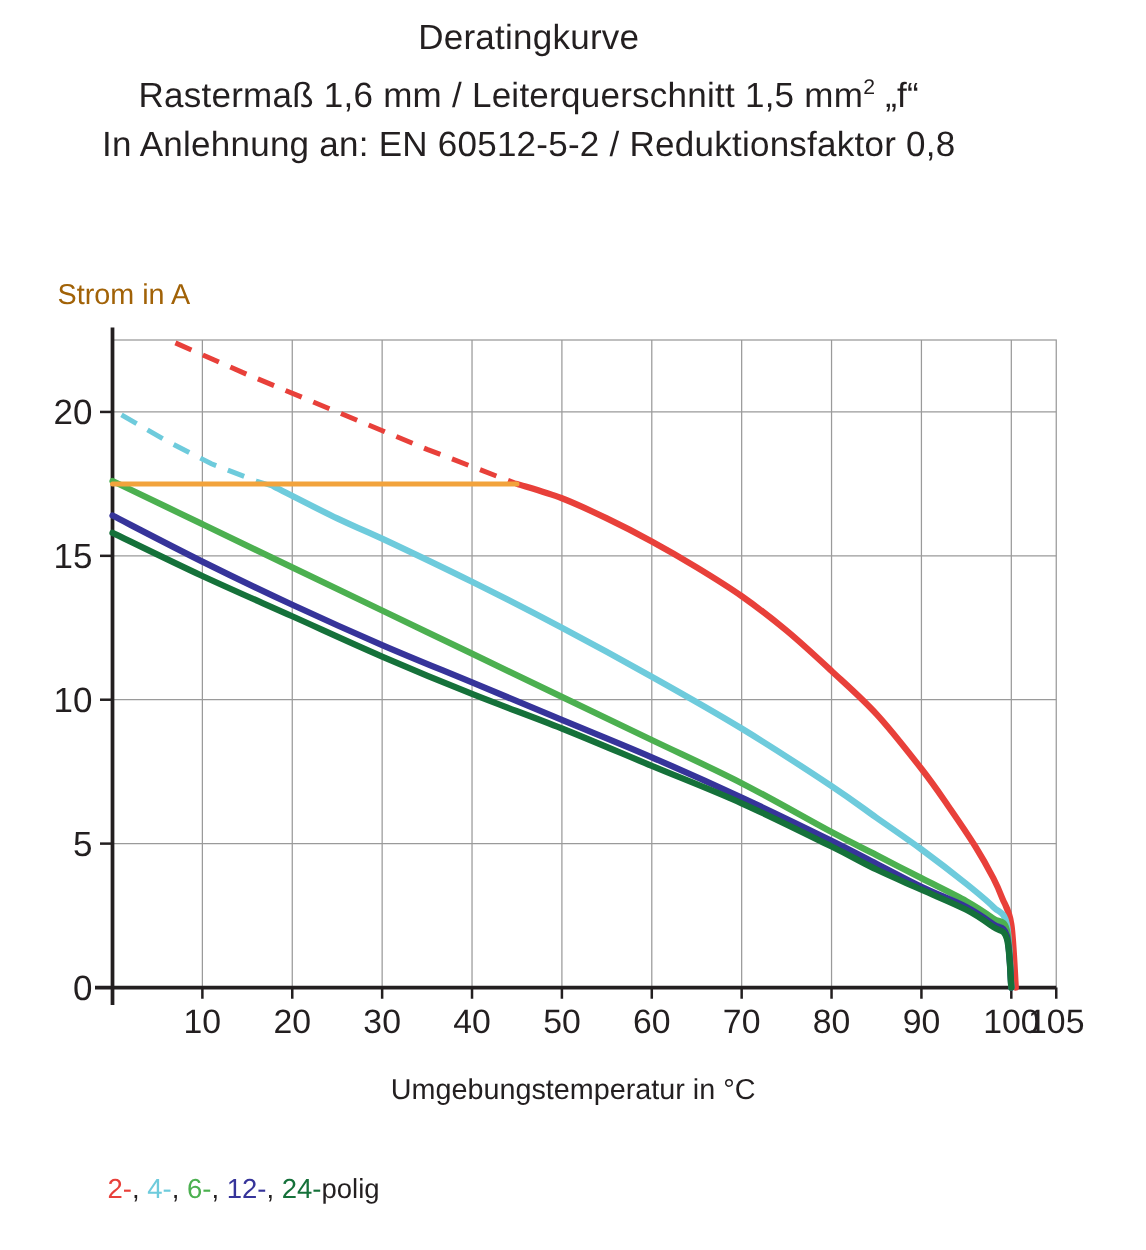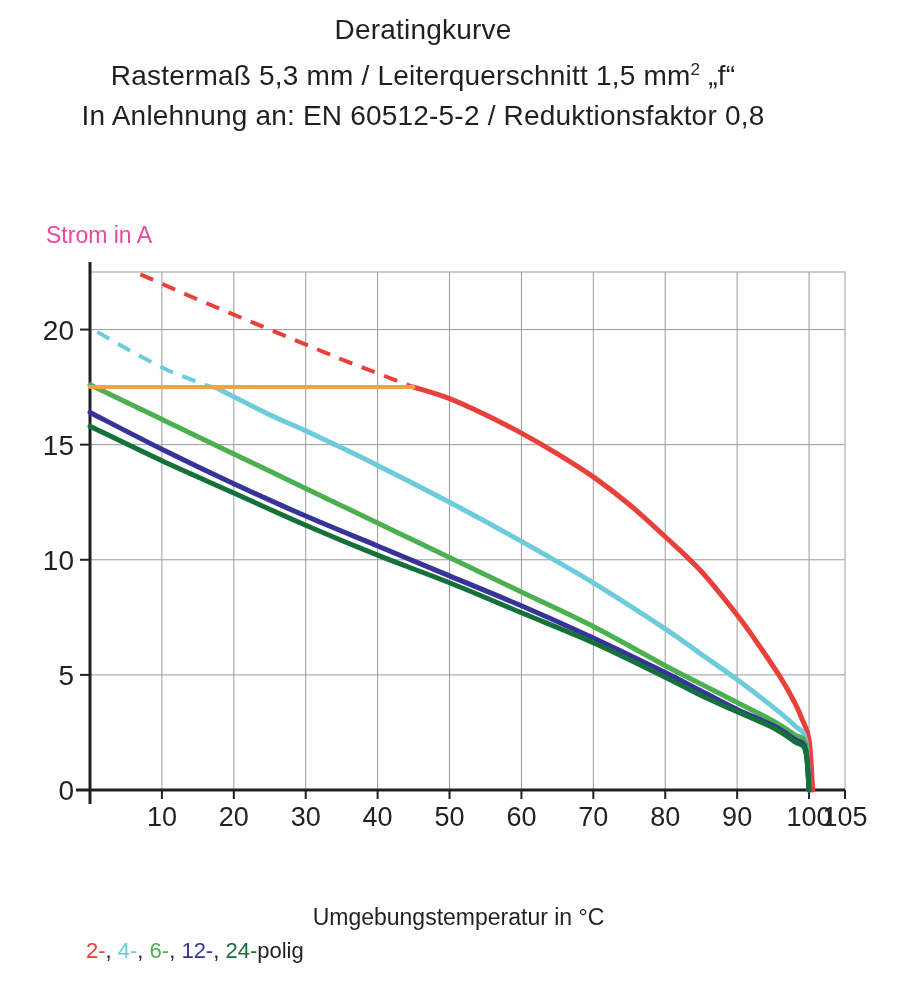--- a/index.html
+++ b/index.html
@@ -28,26 +28,26 @@
   }
   .sup {
     font-size: 17px;
     vertical-align: super;
   }
   .axis-label-y {
     position: absolute;
     left: 46px;
     top: 222px;
     font-size: 23px;
-    color: #ec4899;
+    color: #a16207;
   }
   .axis-label-x {
     position: absolute;
     left: 0;
-    top: 904px;
+    top: 858px;
     width: 917px;
     text-align: center;
     font-size: 23px;
     color: #231f20;
   }
   .plot-wrap {
     position: absolute;
     left: 0;
     top: 0;
     width: 917px;
@@ -89,21 +89,21 @@
   .lg24 { color: #15713a; }
   .lgtxt { color: #231f20; }
   svg { display: block; }
   text { font-family: "Liberation Sans", sans-serif; }
 </style>
 </head>
 <body>
 
 <div class="title-block">
   <div class="title-line">Deratingkurve</div>
-  <div class="title-line"><span>Rastermaß 5,3 mm / Leiterquerschnitt 1,5 mm</span><span class="sup">2</span><span> „f“</span></div>
+  <div class="title-line"><span>Rastermaß 1,6 mm / Leiterquerschnitt 1,5 mm</span><span class="sup">2</span><span> „f“</span></div>
   <div class="title-line">In Anlehnung an: EN 60512-5-2 / Reduktionsfaktor 0,8</div>
 </div>
 
 <div class="axis-label-y">Strom in A</div>
 <div class="axis-label-x">Umgebungstemperatur in °C</div>
 
 <div class="plot-wrap">
   <svg id="chart-svg" width="917" height="1000">
       <line x1="161.9047619047619" y1="272" x2="161.9047619047619" y2="790" stroke="#9a9a9a" stroke-width="1"></line>
       <line x1="233.8095238095238" y1="272" x2="233.8095238095238" y2="790" stroke="#9a9a9a" stroke-width="1"></line>

